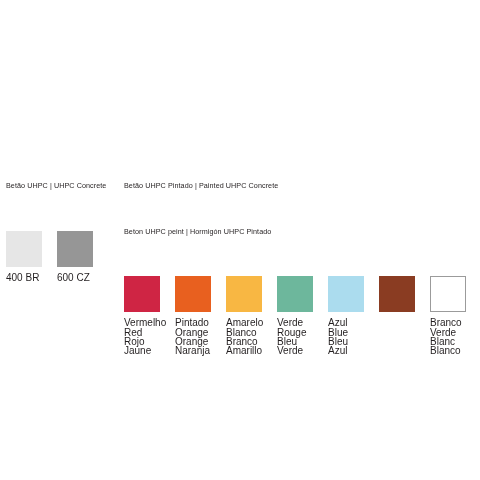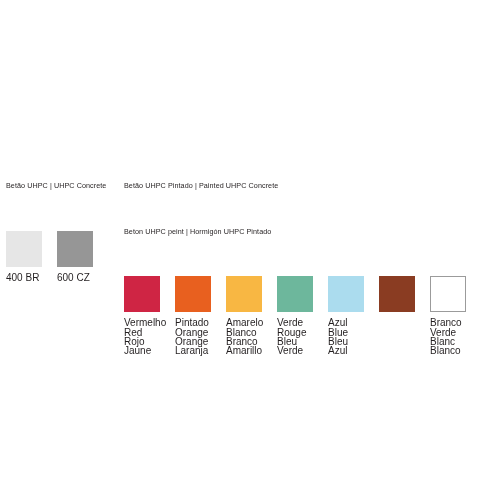--- a/index.html
+++ b/index.html
@@ -119,21 +119,21 @@
           <span class="lbl">Jaune</span>
         </div>
       </div>
 
       <div class="swatch-cell">
         <span class="swatch-chip" style="background: rgb(232, 96, 31);"></span>
         <div class="swatch-labels">
           <span class="lbl">Pintado</span>
           <span class="lbl">Orange</span>
           <span class="lbl">Orange</span>
-          <span class="lbl">Laranja</span>
+          <span class="lbl">Naranja</span>
         </div>
       </div>
 
       <div class="swatch-cell">
         <span class="swatch-chip" style="background: rgb(248, 183, 67);"></span>
         <div class="swatch-labels">
           <span class="lbl">Amarelo</span>
           <span class="lbl">Blanco</span>
           <span class="lbl">Branco</span>
           <span class="lbl">Amarillo</span>

